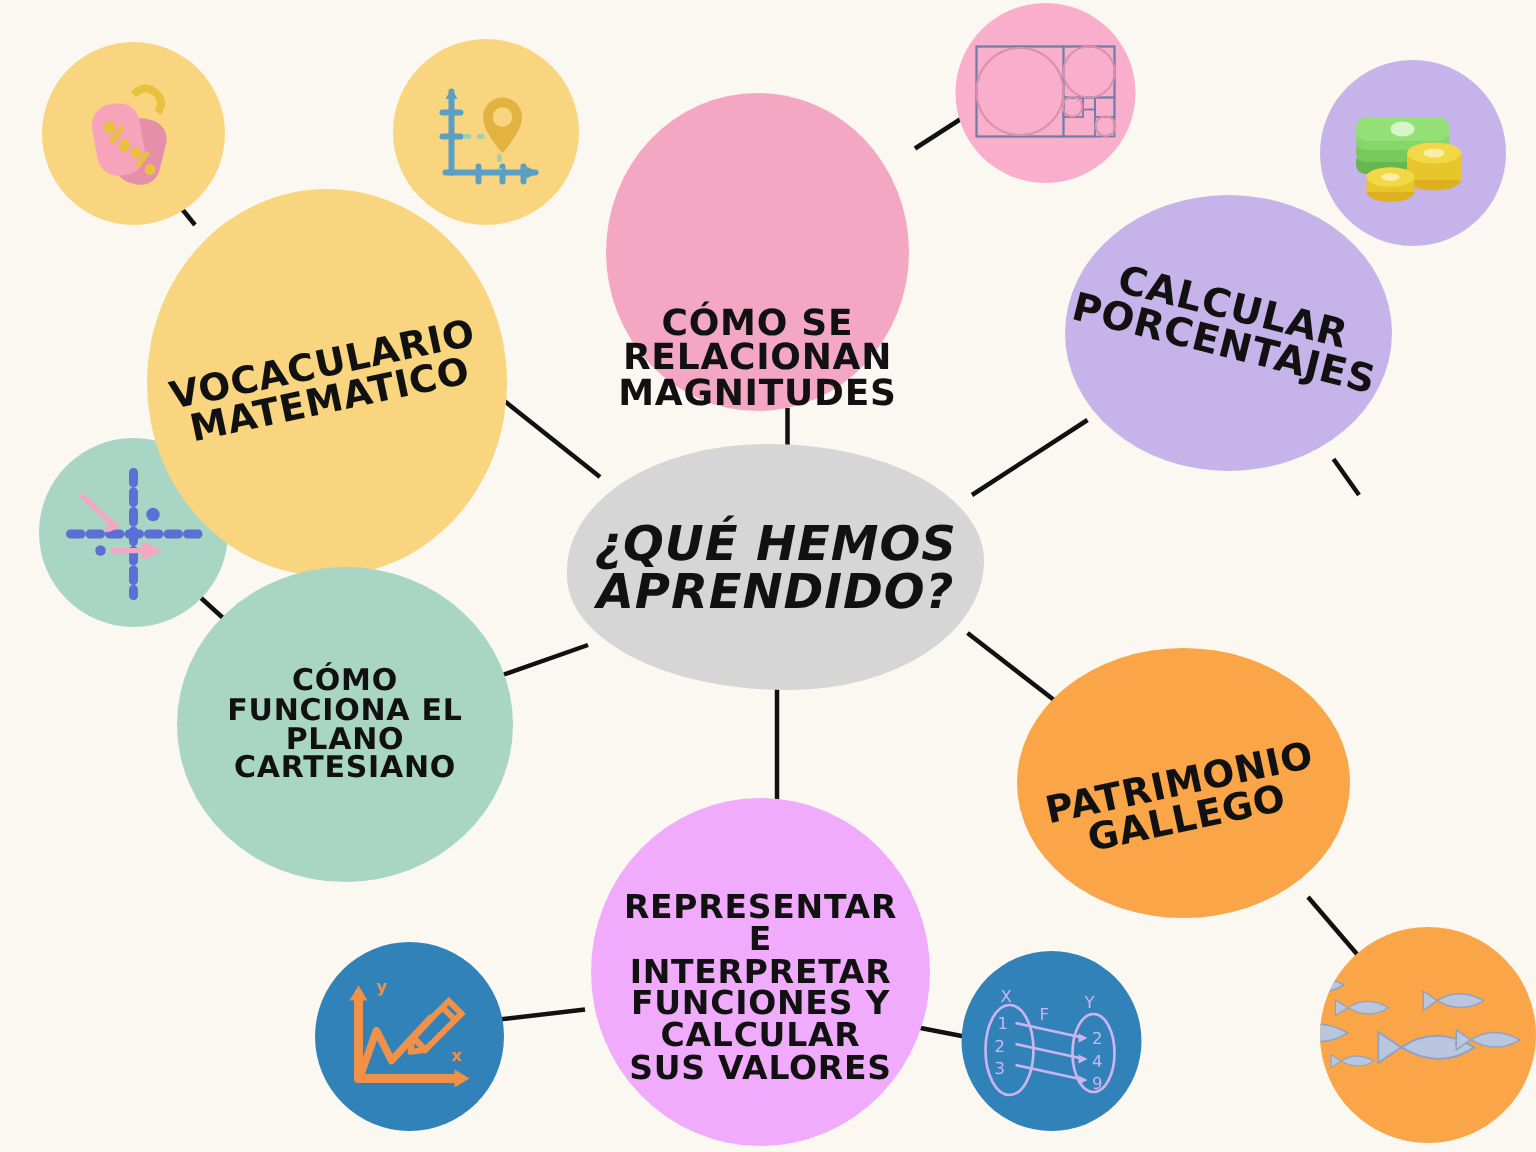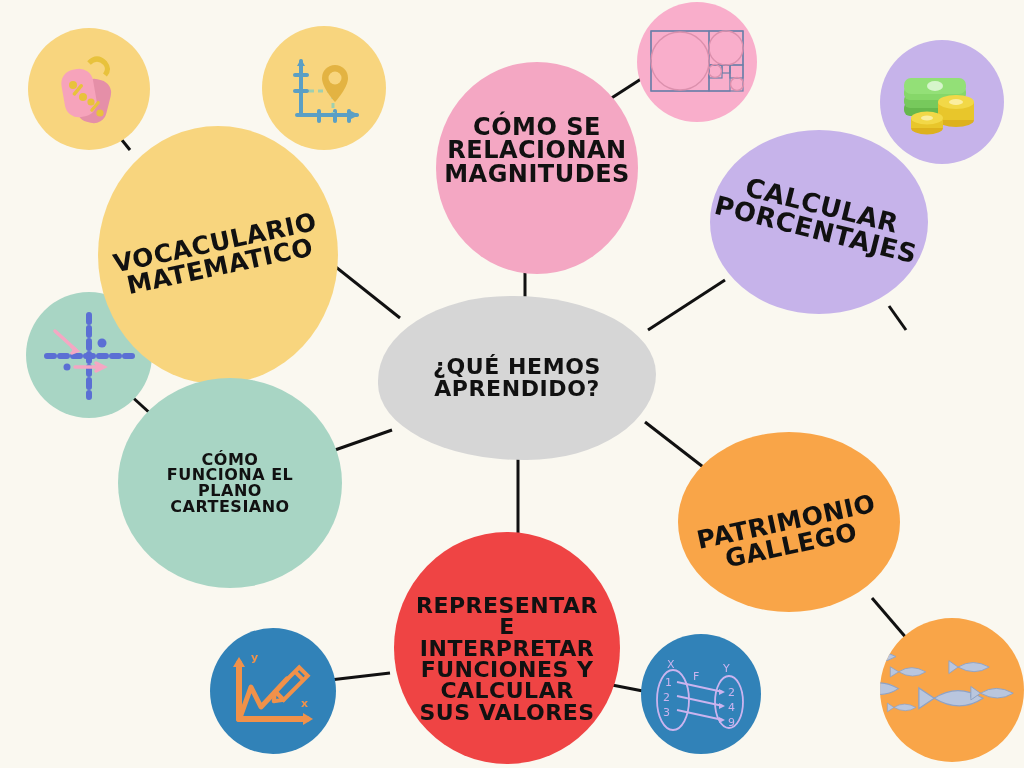--- a/index.html
+++ b/index.html
@@ -50,23 +50,24 @@
   #central-node {
     position: absolute;
     z-index: 3;
     display: flex;
     align-items: center;
     justify-content: center;
     background: #d6d6d6;
     border-radius: 48% 52% 47% 53% / 52% 48% 53% 47%;
   }
   #central-node .node-label {
-    font-size: 22px;
+    font-size: 32px;
     line-height: 1.0;
     letter-spacing: 0.6px;
+    font-style: italic;
   }
   .icon-node {
     position: absolute;
     z-index: 2;
     border-radius: 50%;
     display: flex;
     align-items: center;
     justify-content: center;
     overflow: hidden;
   }
@@ -285,39 +286,39 @@
         </g>
       </g>
     </svg>
   </div>
 
   <div class="node" style="left:98px; top:126px; width:240px; height:258px; background:#f8d57e;">
     <div class="node-label" style="font-size:25px; transform:rotate(-12deg);">VOCACULARIO
 MATEMATICO</div>
   </div>
 
-  <div class="node" style="left:436px; top:62px; width:202px; height:212px; background:#f4a7c3;">
+  <div class="node" style="left:404px; top:62px; width:202px; height:212px; background:#f4a7c3;align-items:flex-end;">
     <div class="node-label" style="font-size:24px; margin-top:-34px;">CÓMO SE
 RELACIONAN
 MAGNITUDES</div>
   </div>
 
   <div class="node" style="left:710px; top:130px; width:218px; height:184px; background:#c6b3ea;">
     <div class="node-label" style="font-size:26px; transform:rotate(14deg); margin-top:-8px;">CALCULAR
 PORCENTAJES</div>
   </div>
 
   <div class="node" style="left:118px; top:378px; width:224px; height:210px; background:#a8d5c4;">
-    <div class="node-label" style="font-size:16px;">CÓMO
+    <div class="node-label" style="font-size:20px;">CÓMO
 FUNCIONA EL
 PLANO
 CARTESIANO</div>
   </div>
 
-  <div class="node" style="left:394px; top:532px; width:226px; height:232px; background:#ef4444;">
+  <div class="node" style="left:394px; top:532px; width:226px; height:232px; background:#f0abfc;">
     <div class="node-label" style="font-size:22px; margin-top:22px;">REPRESENTAR
 E
 INTERPRETAR
 FUNCIONES Y
 CALCULAR
 SUS VALORES</div>
   </div>
 
   <div class="node" style="left:678px; top:432px; width:222px; height:180px; background:#f9a548;">
     <div class="node-label" style="font-size:25px; transform:rotate(-12deg); margin-top:24px;">PATRIMONIO

